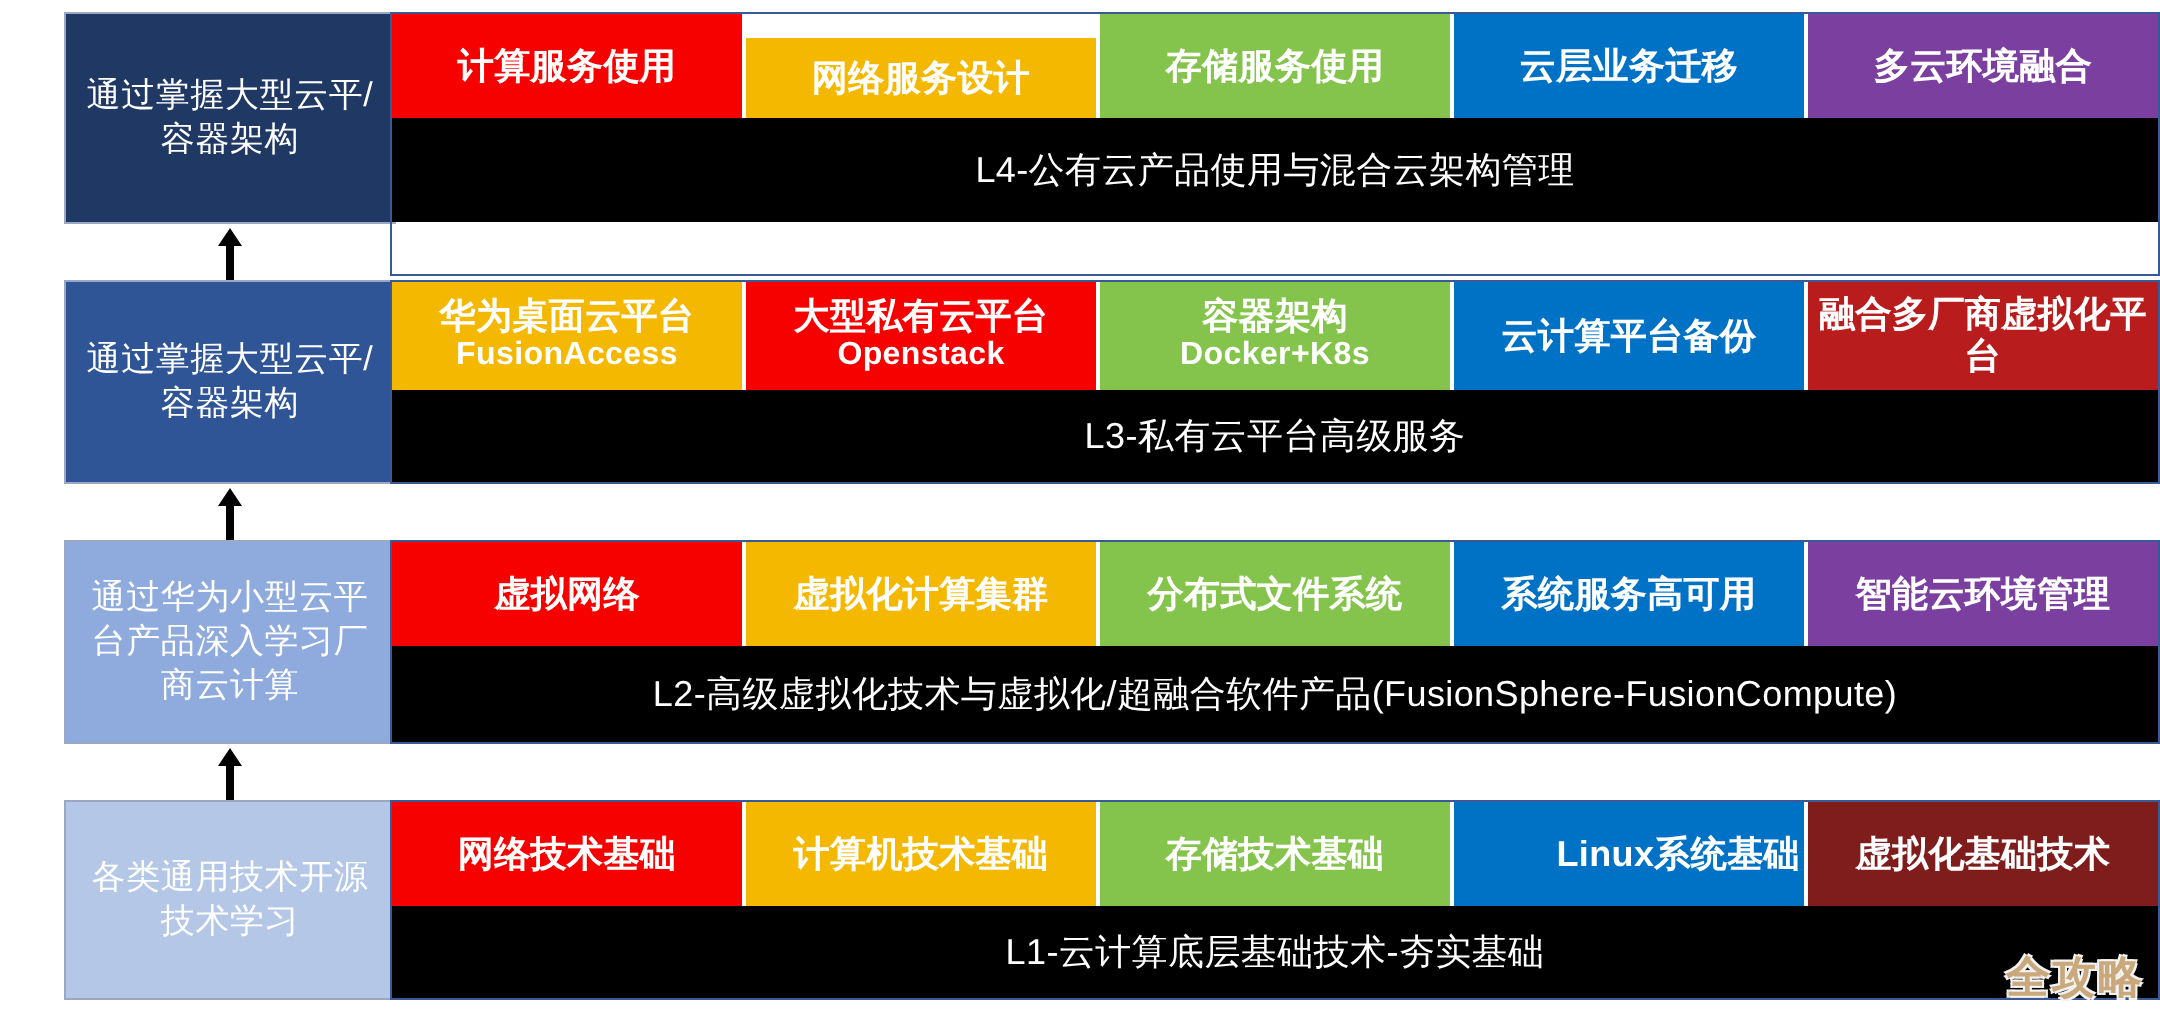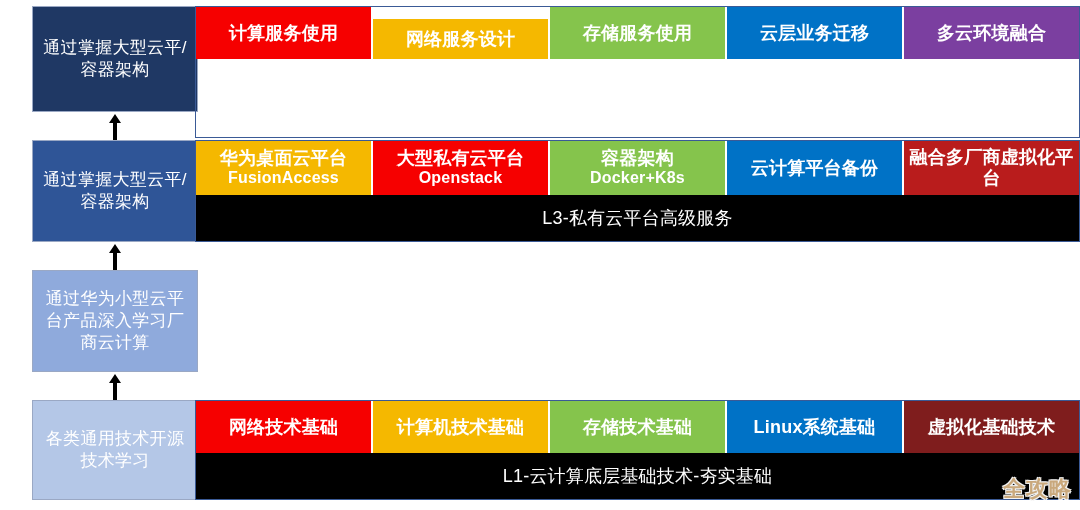--- a/index.html
+++ b/index.html
@@ -190,20 +190,21 @@
         </div>
         <div class="tile" style="background: rgb(0, 114, 198);">
           <span class="t1">云层业务迁移</span>
 
         </div>
         <div class="tile" style="background: rgb(123, 63, 160);">
           <span class="t1">多云环境融合</span>
 
         </div>
       </div>
+      <div class="band" style="height: 52px; background: rgb(0, 0, 0);">L4-公有云产品使用与混合云架构管理</div>
     </div>
 
     <div class="block" style="top:140px;height:102px;">
       <div class="tiles" style="height:54px;">
         <div class="tile" style="background: rgb(245, 184, 0);">
           <span class="t1">华为桌面云平台</span>
           <span class="t2">FusionAccess</span>
         </div>
         <div class="tile" style="background: rgb(246, 0, 0);">
           <span class="t1">大型私有云平台</span>
@@ -218,36 +219,61 @@
 
         </div>
         <div class="tile" style="background: #b91c1c;">
           <span class="t1">融合多厂商虚拟化平台</span>
 
         </div>
       </div>
       <div class="band" style="height: 46px; background: rgb(0, 0, 0);">L3-私有云平台高级服务</div>
     </div>
 
+    <div class="block" style="top:270px;height:102px;">
+      <div class="tiles" style="height:52px;">
+        <div class="tile" style="background: rgb(246, 0, 0);">
+          <span class="t1">虚拟网络</span>
+
+        </div>
+        <div class="tile" style="background: rgb(245, 184, 0);">
+          <span class="t1">虚拟化计算集群</span>
+
+        </div>
+        <div class="tile" style="background: rgb(133, 196, 76);">
+          <span class="t1">分布式文件系统</span>
+
+        </div>
+        <div class="tile" style="background: rgb(0, 114, 198);">
+          <span class="t1">系统服务高可用</span>
+
+        </div>
+        <div class="tile" style="background: rgb(123, 63, 160);">
+          <span class="t1">智能云环境管理</span>
+
+        </div>
+      </div>
+      <div class="band" style="height: 48px; background: rgb(0, 0, 0);">L2-高级虚拟化技术与虚拟化/超融合软件产品(FusionSphere-FusionCompute)</div>
+    </div>
 
     <div class="block" style="top:400px;height:100px;">
       <div class="tiles" style="height:52px;">
         <div class="tile" style="background: rgb(246, 0, 0);">
           <span class="t1">网络技术基础</span>
 
         </div>
         <div class="tile" style="background: rgb(245, 184, 0);">
           <span class="t1">计算机技术基础</span>
 
         </div>
         <div class="tile" style="background: rgb(133, 196, 76);">
           <span class="t1">存储技术基础</span>
 
         </div>
-        <div class="tile" style="background: rgb(0, 114, 198);">
+        <div class="tile" style="background: rgb(0, 114, 198); align-items: flex-end;">
           <span class="t1">Linux系统基础</span>
 
         </div>
         <div class="tile" style="background: #7f1d1d;">
           <span class="t1">虚拟化基础技术</span>
 
         </div>
       </div>
       <div class="band" style="height: 46px; background: rgb(0, 0, 0);">L1-云计算底层基础技术-夯实基础</div>
     </div>

